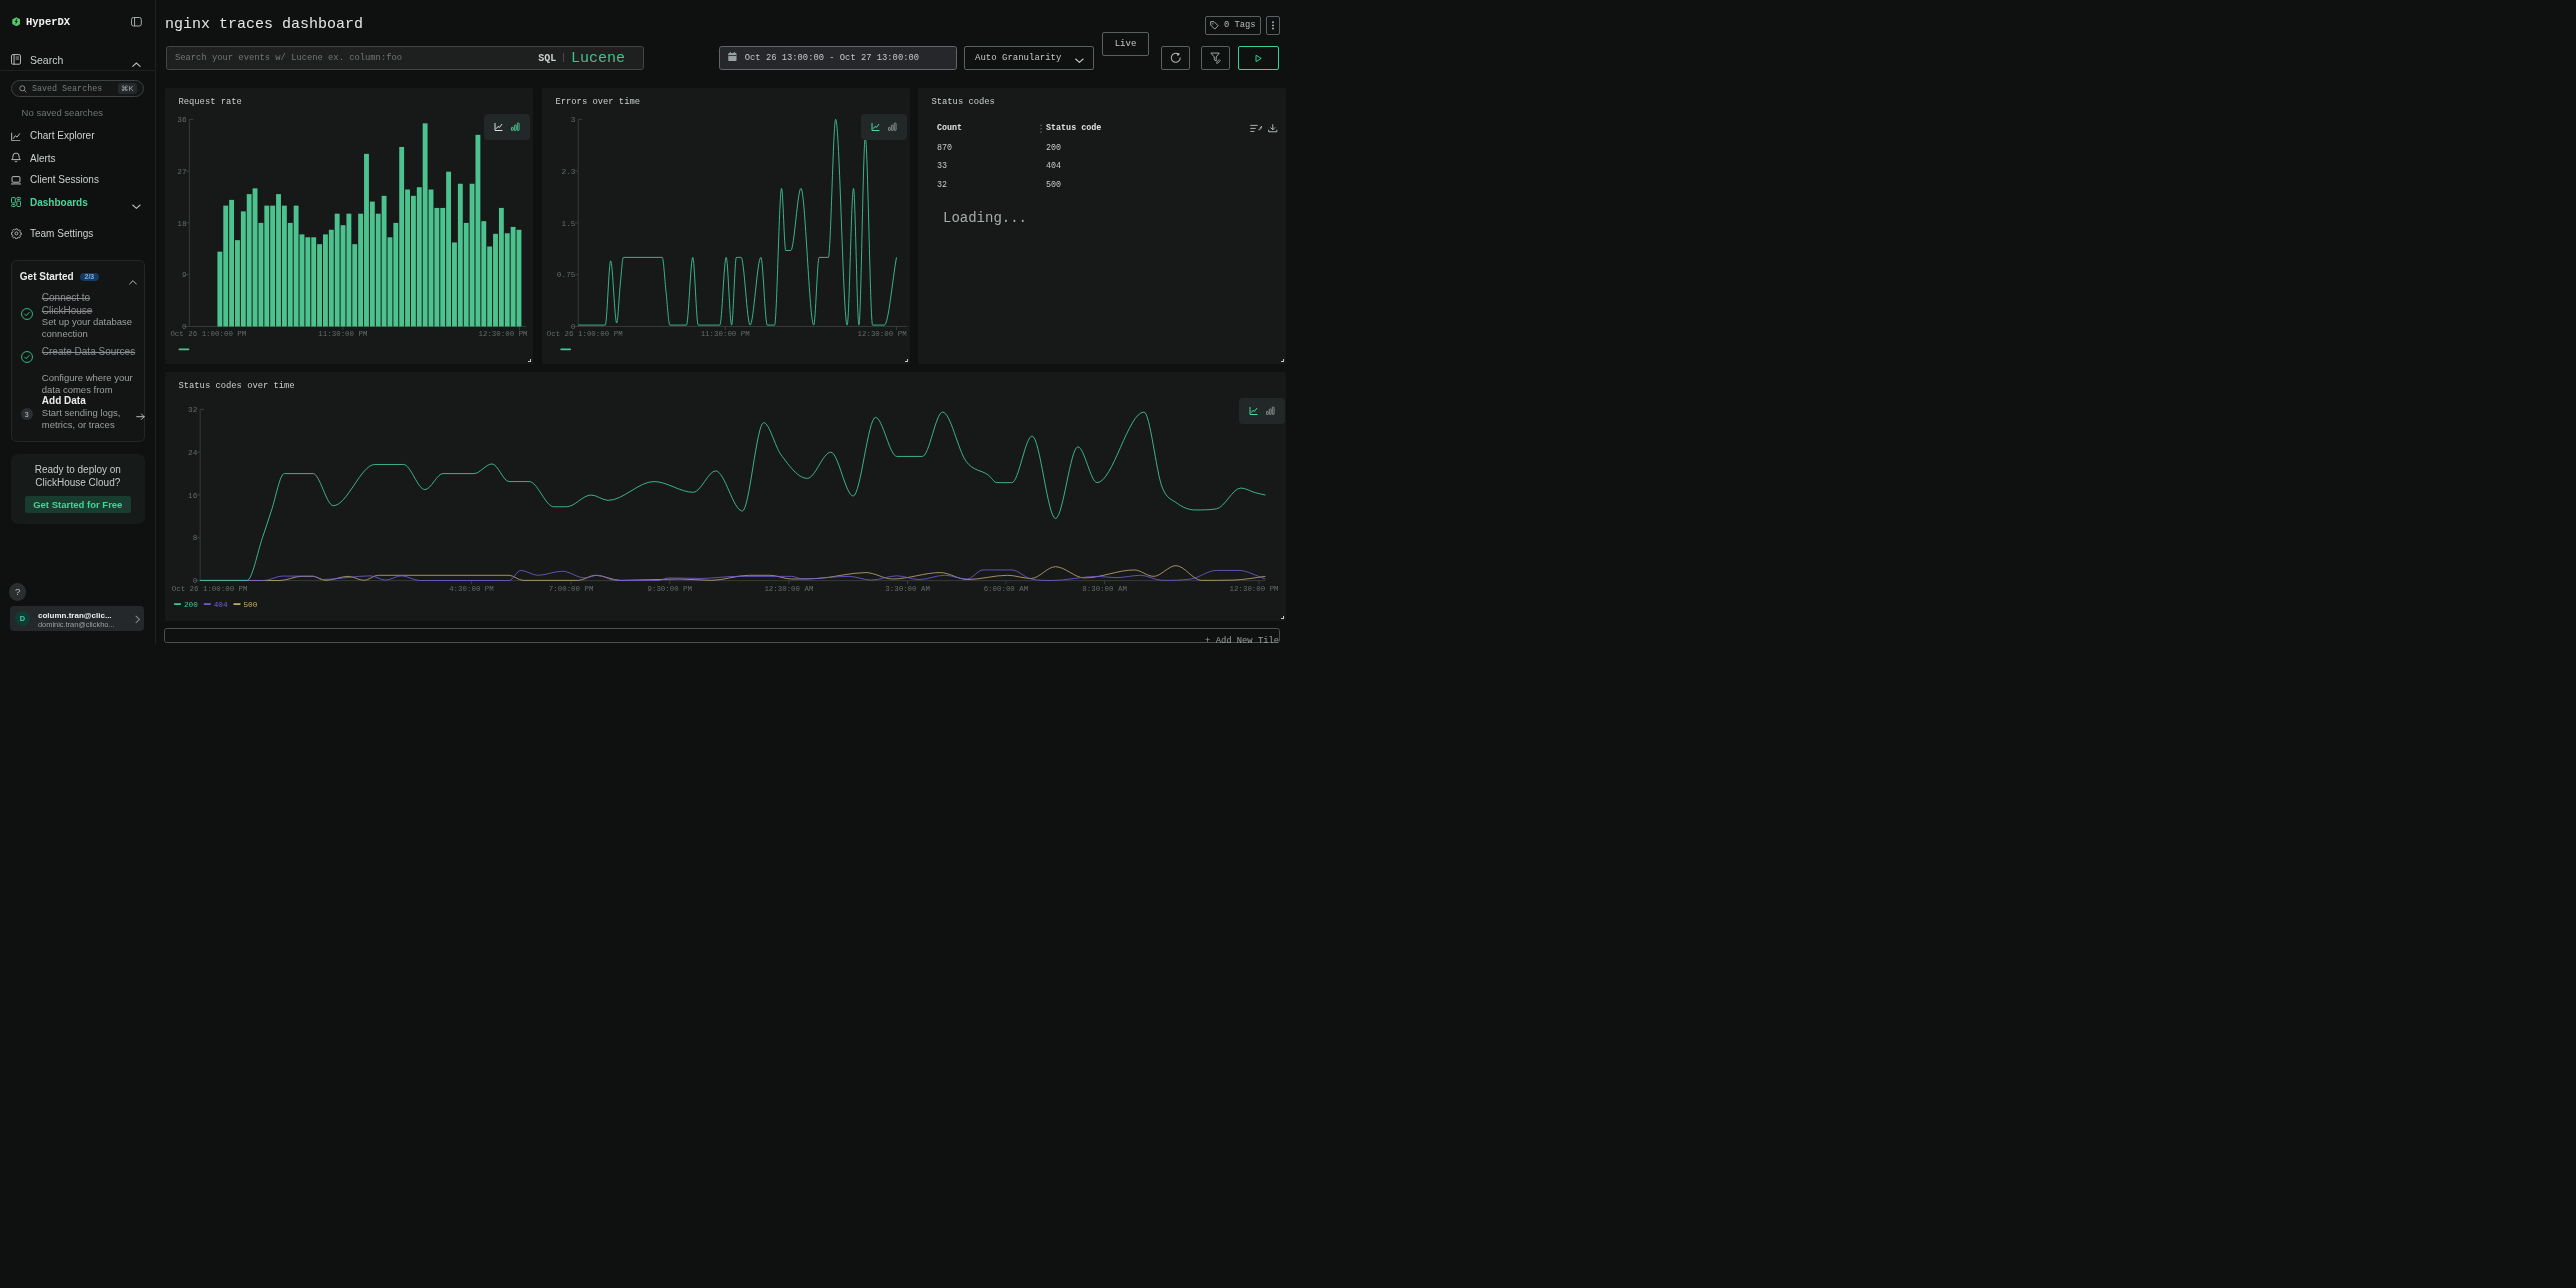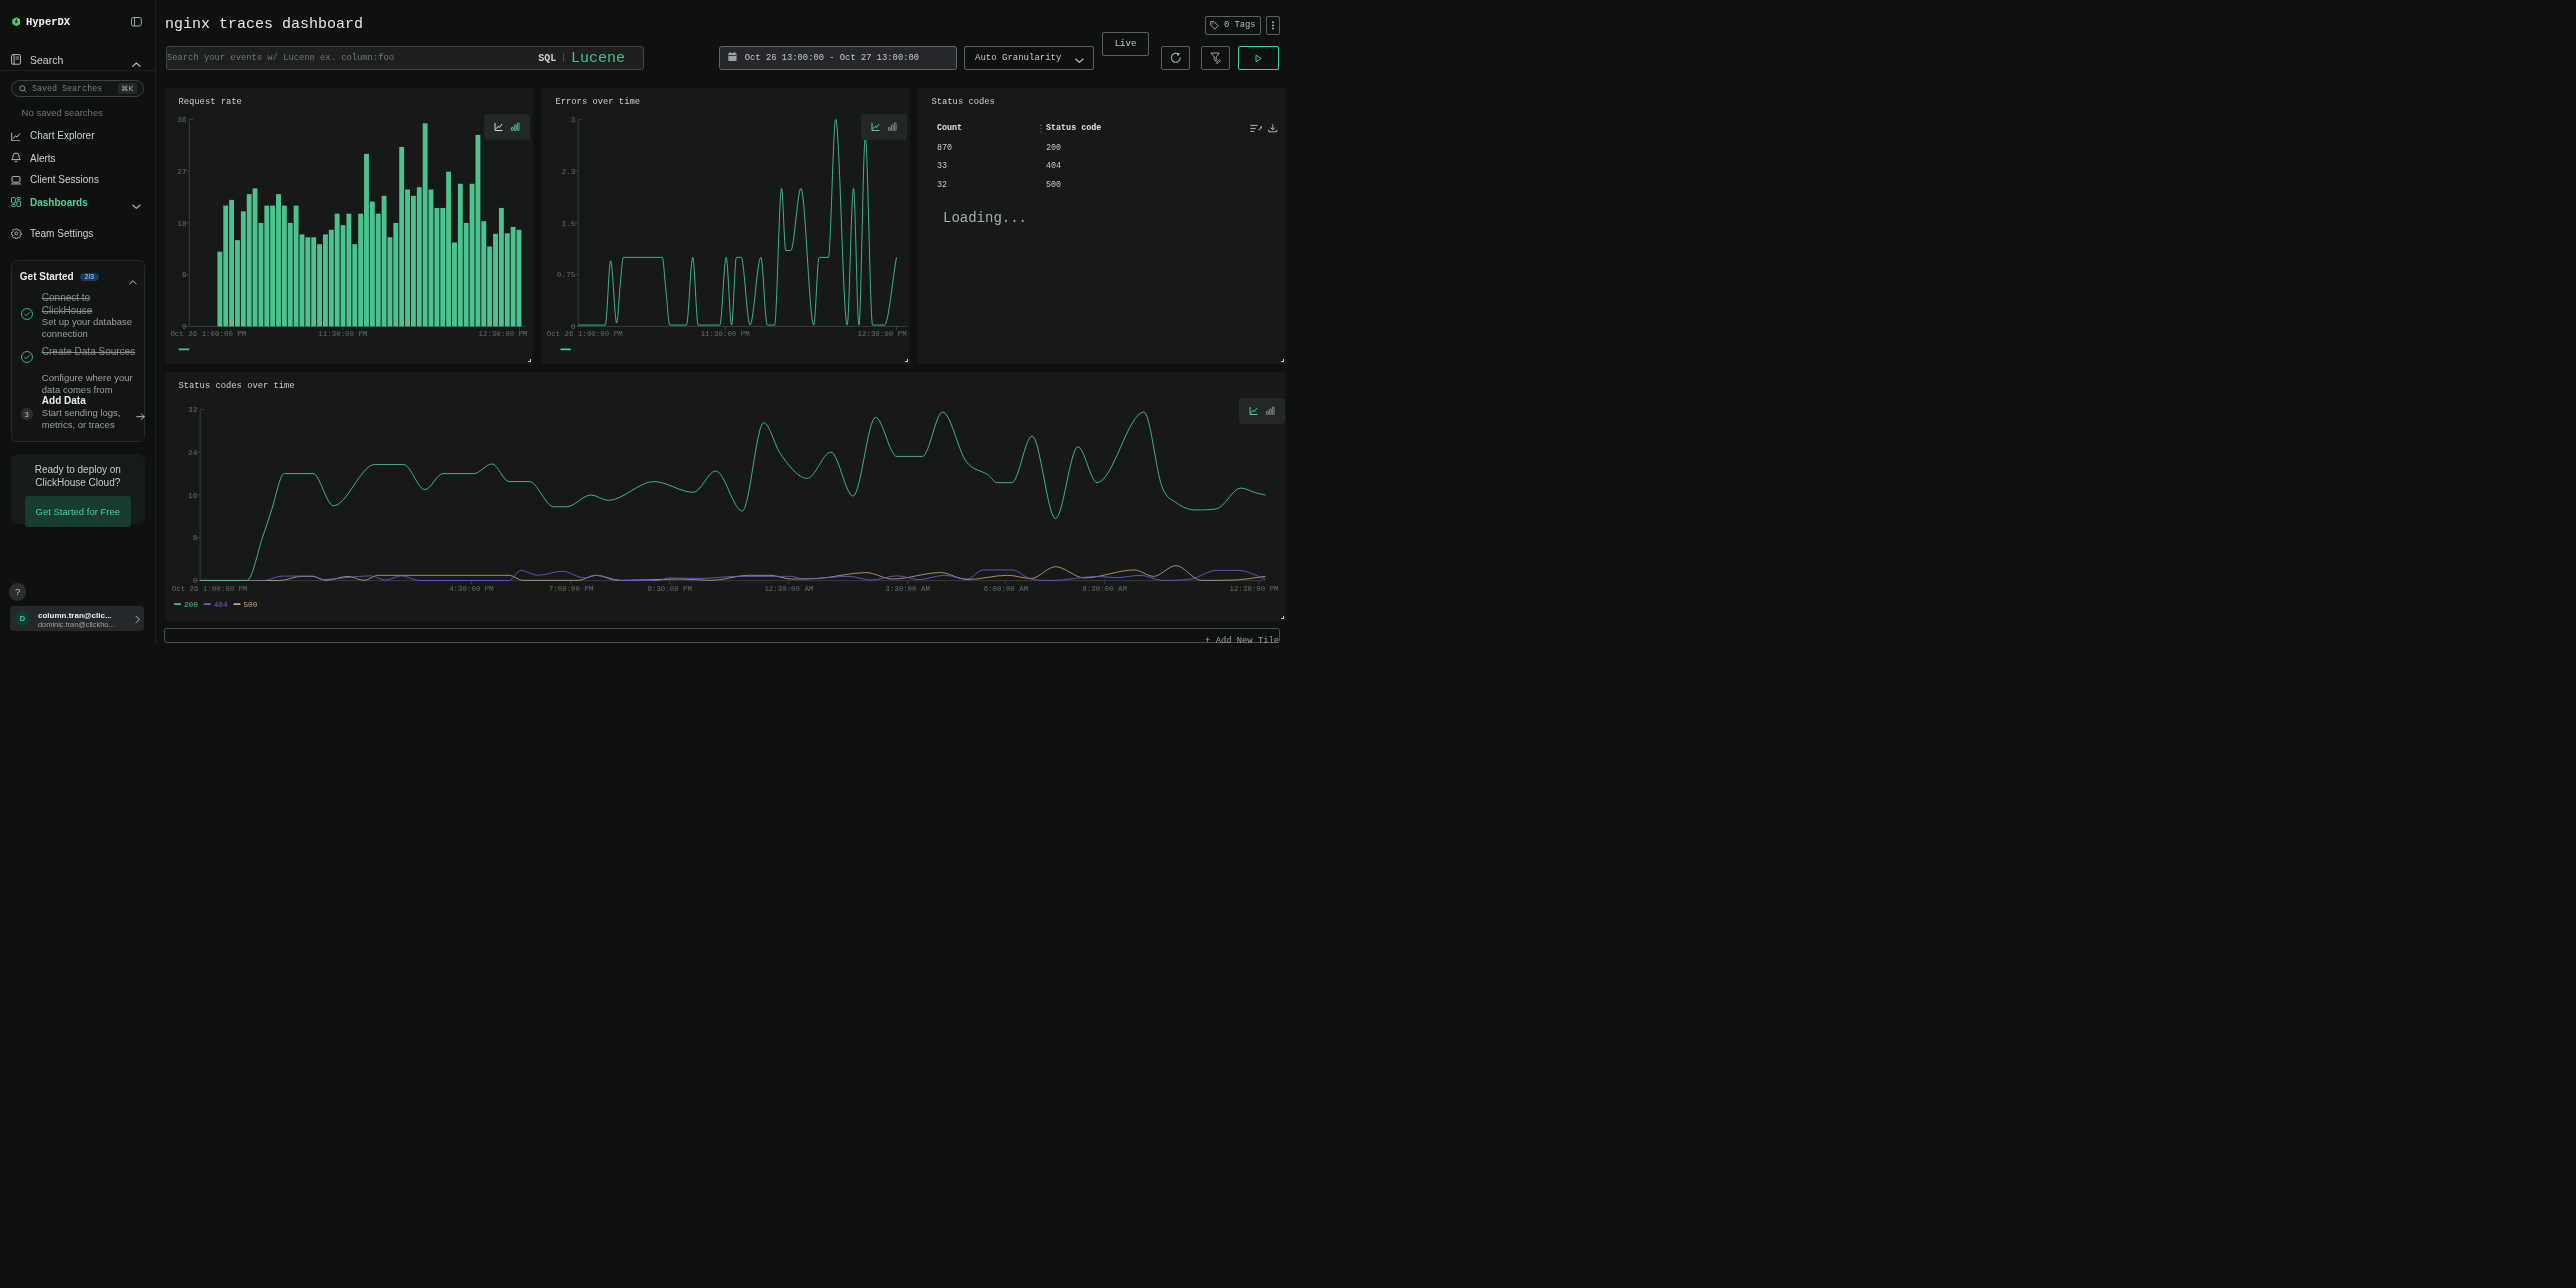--- a/index.html
+++ b/index.html
@@ -108,21 +108,21 @@
     <div class="abs" style="left:8.8px;top:147px;width:12px;height:12px;border-radius:50%;background:#2b2f31;display:flex;align-items:center;justify-content:center;font-size:7px;color:#c3c8c7">3</div>
     <div class="abs" style="left:30px;top:134px;font-size:10px;font-weight:bold;color:#e9ecea">Add Data</div>
     <div class="abs" style="left:30px;top:146px;font-size:9.5px;color:#99a09f;line-height:11.5px">Start sending logs,<br>metrics, or traces</div>
     <div class="abs" style="left:124px;top:149px"><svg width="9.5" height="7.4" viewBox="0 0 14 11" style="">
           <path d="M1 5.5h11M8 1.5l4 4-4 4" stroke="#c3c8c7" stroke-width="1.4" fill="none" stroke-linecap="round" stroke-linejoin="round"></path>
         </svg></div>
   </div>
 
   <div class="abs" style="left:10.8px;top:454px;width:134px;height:70px;background:#161a19;border-radius:6.8px;text-align:center">
     <div style="margin-top:8.8px;font-size:10px;color:#c6cbca;line-height:13.5px">Ready to deploy on<br>ClickHouse Cloud?</div>
-    <div style="margin:6px auto 0;width:106px;height:31px;background:#183c2f;border-radius:2.7px;display:flex;align-items:center;justify-content:center;font-size:9.5px;font-weight:normal;color:#3fd598">Get Started for Free</div>
+    <div style="margin:6px auto 0;width:106px;height:17px;background:#183c2f;border-radius:2.7px;display:flex;align-items:center;justify-content:center;font-size:9.5px;font-weight:bold;color:#3fd598">Get Started for Free</div>
   </div>
 
   <div class="abs" style="left:8.8px;top:583px;width:17.6px;height:17.6px;border-radius:50%;background:#2a2e2f;display:flex;align-items:center;justify-content:center;font-size:9.5px;color:#c0c5c4">?</div>
 
   <div class="abs" style="left:10px;top:606px;width:134px;height:25px;background:#24282a;border-radius:4px">
     <div class="abs" style="left:4.7px;top:4.7px;width:15.5px;height:15.5px;border-radius:50%;background:#103c35;display:flex;align-items:center;justify-content:center;font-size:7.4px;font-weight:bold;color:#42d39c">D</div>
     <div class="abs" style="left:28px;top:4.7px;font-size:8px;font-weight:bold;color:#eceeed">column.tran@clic...</div>
     <div class="abs" style="left:28px;top:14px;font-size:7.4px;color:#9aa1a0">dominic.tran@clickho...</div>
     <div class="abs" style="left:125px;top:8px"><svg width="5.4" height="8.8" viewBox="0 0 8 13" style="">
           <path d="M1.5 1.5l5 5-5 5" stroke="#8a9190" stroke-width="1.5" fill="none" stroke-linecap="round" stroke-linejoin="round"></path>
@@ -141,21 +141,21 @@
 </div>
 <div class="btn" style="left:1266px;top:15.5px;width:13.5px;height:19.6px">
   <svg width="2" height="8.8" viewBox="0 0 3 13" style="">
       <circle cx="1.5" cy="1.8" r="1.4" fill="#b5bcbb"></circle>
       <circle cx="1.5" cy="6.5" r="1.4" fill="#b5bcbb"></circle>
       <circle cx="1.5" cy="11.2" r="1.4" fill="#b5bcbb"></circle>
     </svg>
 </div>
 
 <div class="abs" style="left:166px;top:46px;width:478px;height:24px;background:#1d201f;border:0.7px solid #404746;border-radius:2.7px;display:flex;align-items:center">
-  <span style="margin-left:0;font-size:8.8px;color:#6f7776">Search your events w/ Lucene ex. column:foo</span>
+  <span style="margin-left:8px;font-size:8.8px;color:#6f7776">Search your events w/ Lucene ex. column:foo</span>
   <span style="margin-left:auto;font-size:10px;color:#ccd1d0;font-weight:bold">SQL</span>
   <span style="margin:0 4.7px;font-size:8.8px;color:#555c5b">|</span>
   <span style="margin-right:18px;font-size:15px;color:#44c08c">Lucene</span>
 </div>
 
 <div class="abs" style="left:719px;top:46px;width:238px;height:24px;background:#25272b;border:0.7px solid #60666a;border-radius:2.7px;display:flex;align-items:center">
   <span style="margin-left:8px"><svg width="8.8" height="9.5" viewBox="0 0 13 14" style="">
         <rect x="0.4" y="1.6" width="12.2" height="12" rx="1.8" fill="#9aa1a2"></rect>
         <rect x="2.6" y="0" width="1.8" height="3.4" rx="0.7" fill="#9aa1a2"></rect>
         <rect x="8.6" y="0" width="1.8" height="3.4" rx="0.7" fill="#9aa1a2"></rect>

